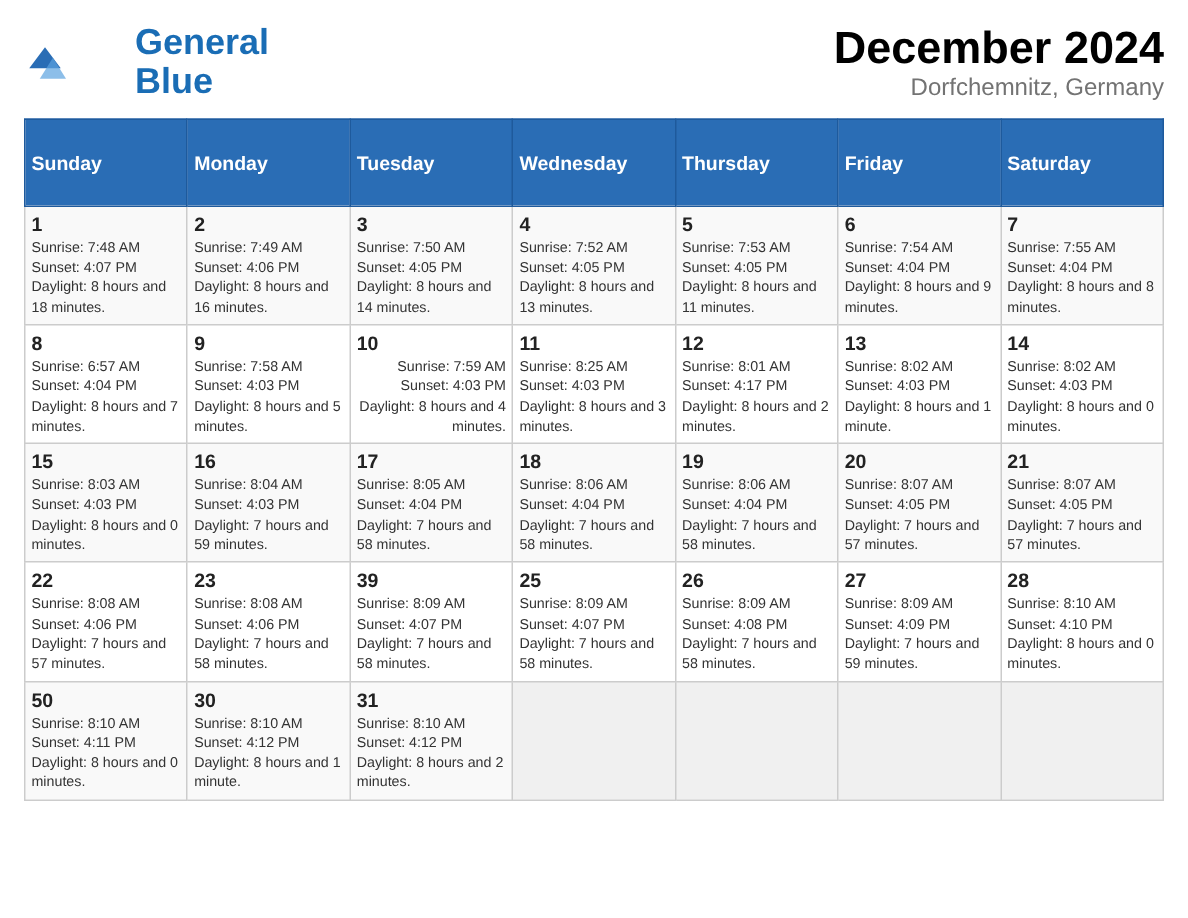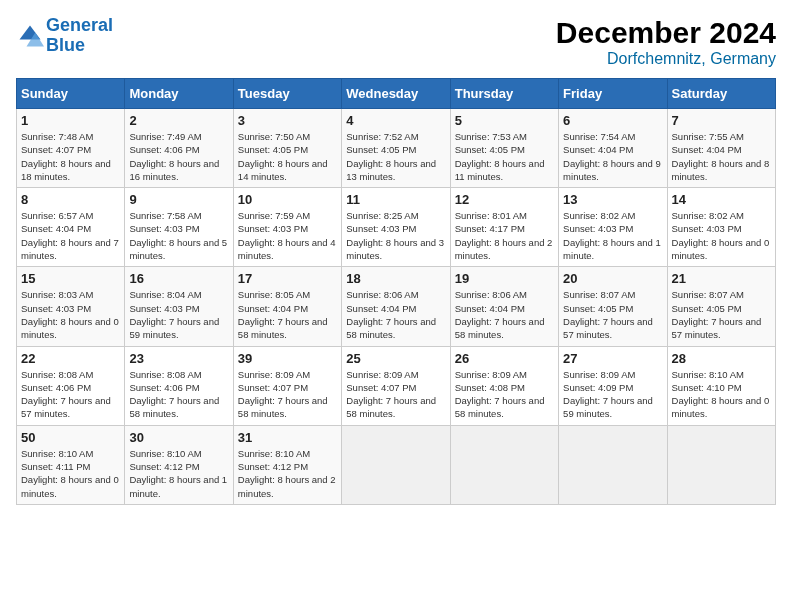--- a/index.html
+++ b/index.html
@@ -14,55 +14,56 @@
       display: flex;
       justify-content: space-between;
       align-items: flex-start;
       margin-bottom: 10px;
     }
     .logo {
       display: flex;
       align-items: center;
     }
     .logo-text {
-      font-size: 18px;
+      font-size: 24px;
       font-weight: bold;
       color: #333;
       line-height: 1.1;
+      margin-left: 44px;
     }
     .logo-text span {
       color: #1a6db5;
     }
     .logo-icon {
       width: 28px;
       height: 28px;
       margin-right: 2px;
     }
     .title-block {
       text-align: right;
     }
     .title-block h1 {
       font-size: 30px;
       font-weight: bold;
       color: #000000;
     }
     .title-block h2 {
       font-size: 16px;
       font-weight: normal;
-      color: #0369a1;
+      color: #737373;
     }
     table {
       width: 100%;
       border-collapse: collapse;
       font-size: 11px;
     }
     thead tr th {
       background-color: #2a6db5;
       color: #fff;
-      padding: 7px 4px;
+      padding: 21px 4px;
       text-align: left;
       font-size: 13px;
       font-weight: bold;
       border: 1px solid #1e5a9c;
     }
     tbody tr td {
       border: 1px solid #ccc;
       padding: 4px;
       vertical-align: top;
       width: 14.28%;
@@ -175,21 +176,21 @@
 Daylight: 8 hours and 7 minutes.</div>
         </td>
         <td>
           <span class="day-num">9</span>
           <div class="day-info" style="white-space: pre-line;">Sunrise: 7:58 AM
 Sunset: 4:03 PM
 Daylight: 8 hours and 5 minutes.</div>
         </td>
         <td>
           <span class="day-num">10</span>
-          <div class="day-info" style="white-space: pre-line;">Sunrise: 7:59 AM
+          <div class="day-info" style="white-space: pre-line; text-align: right;">Sunrise: 7:59 AM
 Sunset: 4:03 PM
 Daylight: 8 hours and 4 minutes.</div>
         </td>
         <td>
           <span class="day-num">11</span>
           <div class="day-info" style="white-space: pre-line;">Sunrise: 8:25 AM
 Sunset: 4:03 PM
 Daylight: 8 hours and 3 minutes.</div>
         </td>
         <td>

